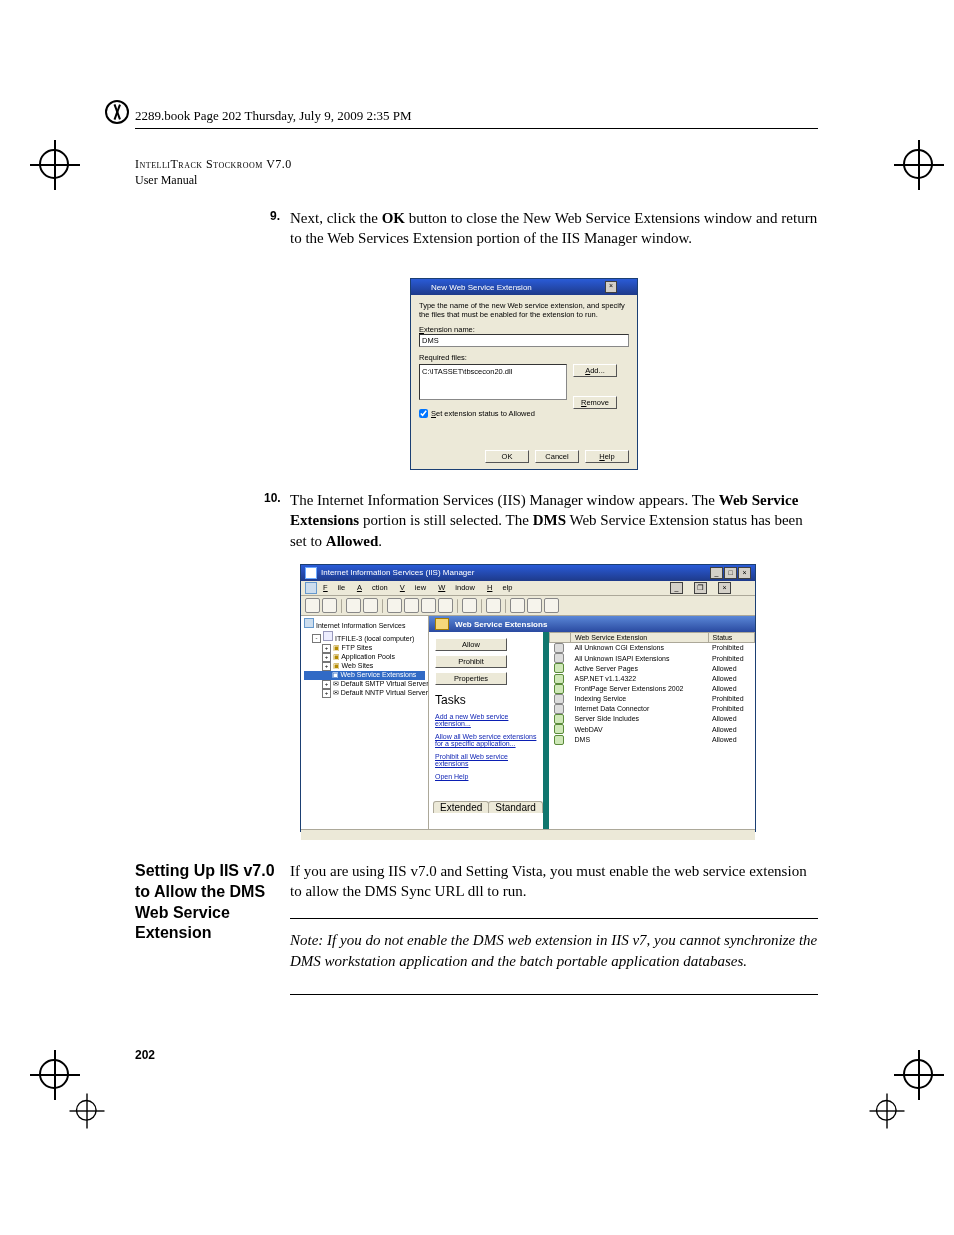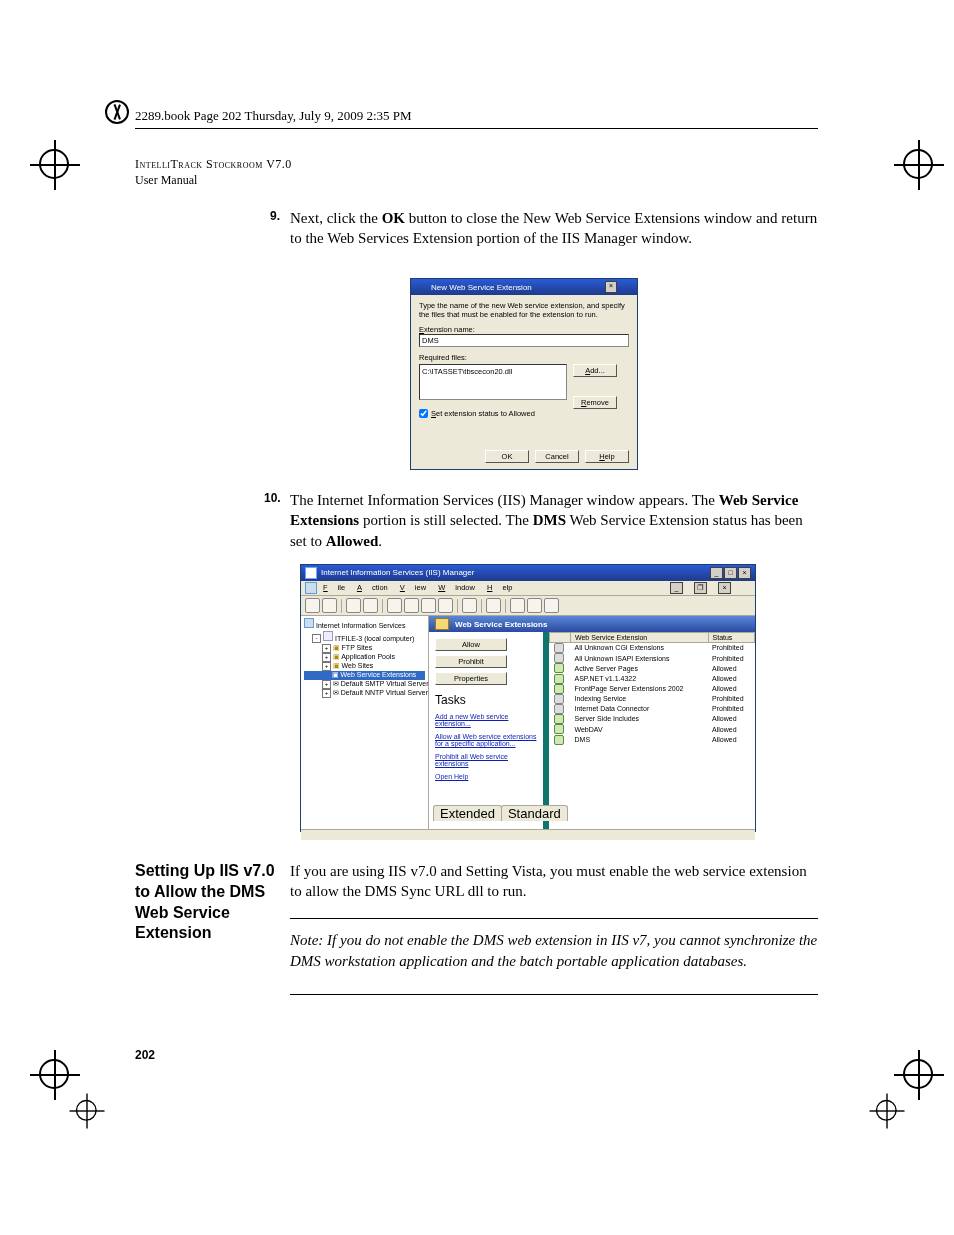--- a/index.html
+++ b/index.html
@@ -146,21 +146,21 @@
   }
   .iis .leftpane .tasks-label{ margin-top:8px; font-size:12px; }
   .iis .leftpane a { color:#0b1fb3; text-decoration:underline; font-size:7px; display:block; margin-top:6px; }
   .iis .leftpane a.help{ color:#0b1fb3; }
   .iis .table { flex:1; padding:0; }
   .iis table { border-collapse:collapse; width:100%; font-size:7px; }
   .iis th { background:#ece9d8; border:1px solid #aca899; text-align:left; padding:1px 4px; font-weight:normal; }
   .iis td { padding:0 4px; white-space:nowrap; line-height:1.35; }
   .iis td .ic { display:inline-block; width:8px; height:8px; border:1px solid #5a8a3a; background:#cfe8b8; margin-right:3px; border-radius:2px; vertical-align:middle;}
   .iis td .ic.q { border-color:#888; background:#ddd; }
-  .iis .tabs { position:absolute; bottom:0; left:0; padding:8px 4px; font-size:13px;}
+  .iis .tabs { position:absolute; bottom:8px; left:0; padding:8px 4px; font-size:10px;}
   .iis .tabs span{ display:inline-block; border:1px solid #aca899; border-bottom:none; padding:0 6px; background:#ece9d8; border-radius:3px 3px 0 0; margin-right:-1px;}
   .iis .status { height:10px; background:#ece9d8; border-top:1px solid #aca899; }
 
   
   .side-heading {
     position:absolute; left:var(--side-col-left); top:861px; width:140px;
     font-family: Arial, Helvetica, sans-serif; font-weight:bold; font-size:16px; line-height:1.3;
   }
   .lower-para1 {
     position:absolute; left:var(--text-col-left); right:calc(var(--page-w) - var(--body-right));

